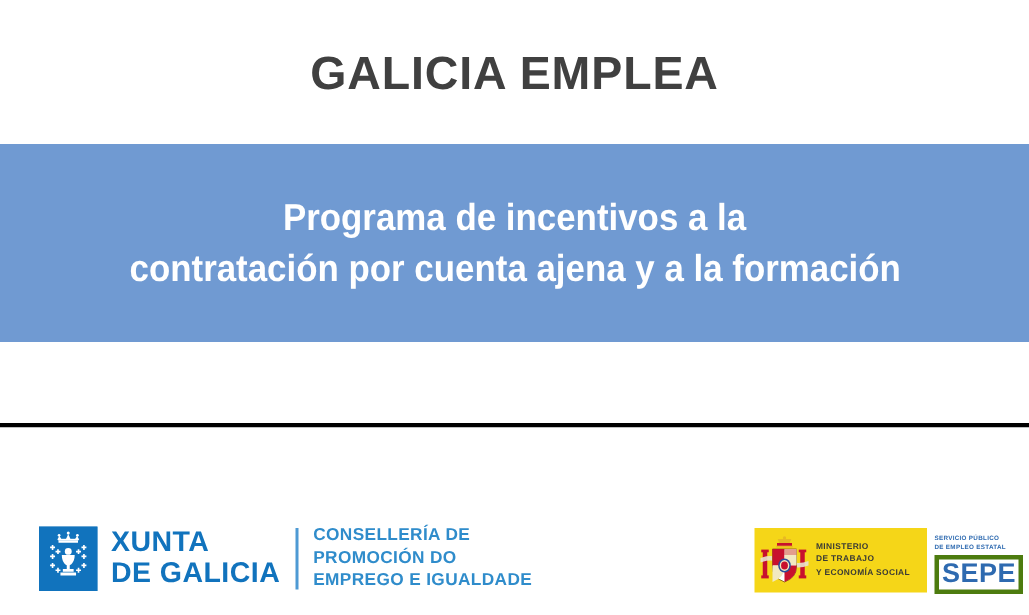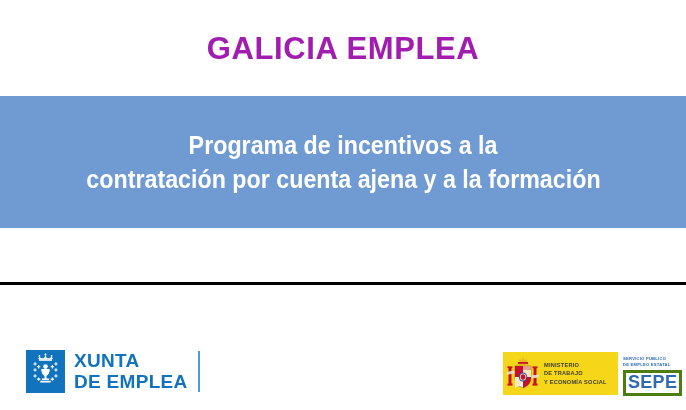--- a/index.html
+++ b/index.html
@@ -22,21 +22,21 @@
     left: 0;
     top: 0;
     width: 686px;
     height: 96px;
     background: #ffffff;
     display: flex;
     align-items: center;
     justify-content: center;
   }
   .header-title {
-    color: #a21caf;
+    color: #404040;
     font-size: 31px;
     font-weight: bold;
     letter-spacing: 0.6px;
     line-height: 1;
     text-align: center;
     white-space: nowrap;
   }
 
   
   .blue-band {
@@ -232,25 +232,30 @@
           <path d="M28.3 19.4 h1.1 v-1.1 h1.1 v1.1 h1.1 v1.1 h-1.1 v1.1 h-1.1 v-1.1 h-1.1 z"></path>
           <path d="M28.3 25.4 h1.1 v-1.1 h1.1 v1.1 h1.1 v1.1 h-1.1 v1.1 h-1.1 v-1.1 h-1.1 z"></path>
           <path d="M24.7 28.6 h1.1 v-1.1 h1.1 v1.1 h1.1 v1.1 h-1.1 v1.1 h-1.1 v-1.1 h-1.1 z"></path>
           <path d="M24.7 16.2 h1.1 v-1.1 h1.1 v1.1 h1.1 v1.1 h-1.1 v1.1 h-1.1 v-1.1 h-1.1 z"></path>
         </g>
       </svg>
     </div>
 
     <div class="xunta-wordmark">
       <div>XUNTA</div>
-      <div>DE EMPLEA</div>
+      <div>DE GALICIA</div>
     </div>
 
     <div class="xunta-divider"></div>
 
+    <div class="conselleria">
+      <div>CONSELLERÍA DE</div>
+      <div>PROMOCIÓN DO</div>
+      <div>EMPREGO E IGUALDADE</div>
+    </div>
   </div>
 
   <div class="gov-block">
 
     <div class="ministry">
       <div>
         <svg class="esp-arms" width="34" height="36" viewBox="0 0 34 36" aria-hidden="true">
 
           <g>
             <path d="M12 6 h10 v2 h-10 z" fill="#c8102e"></path>

